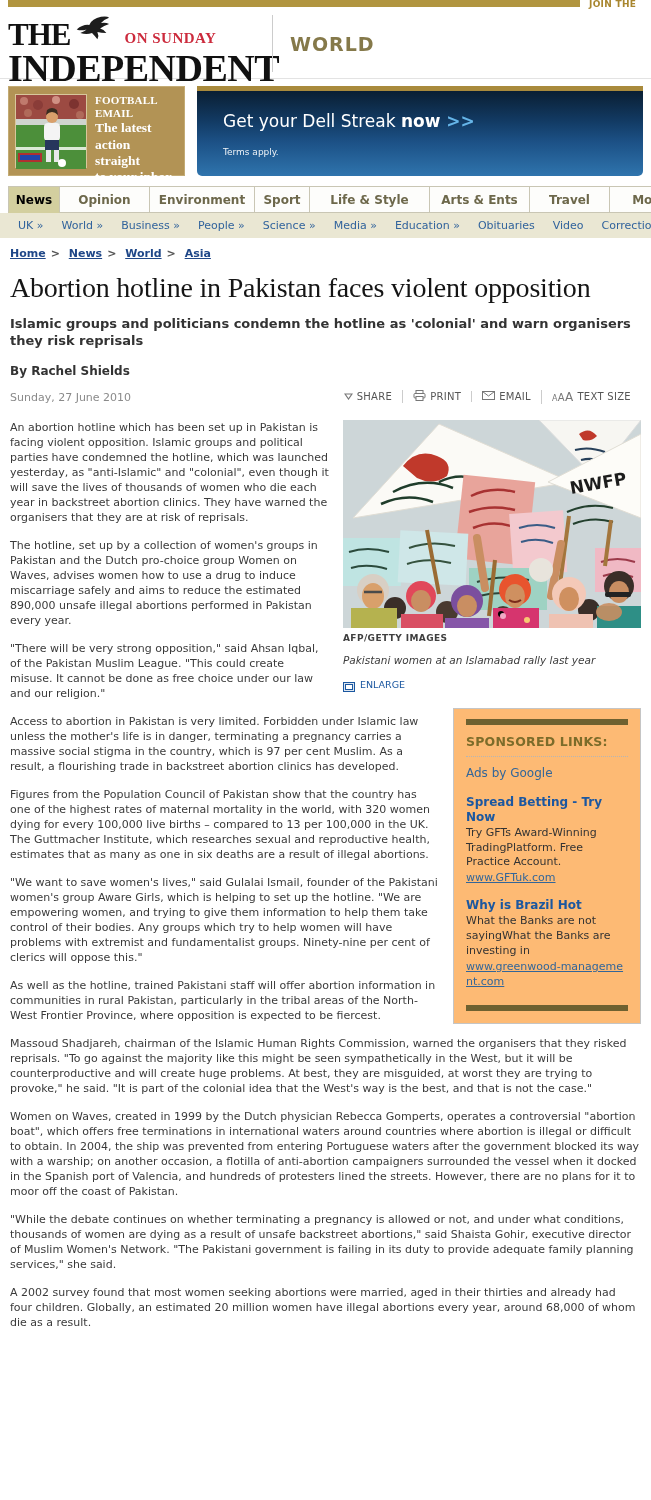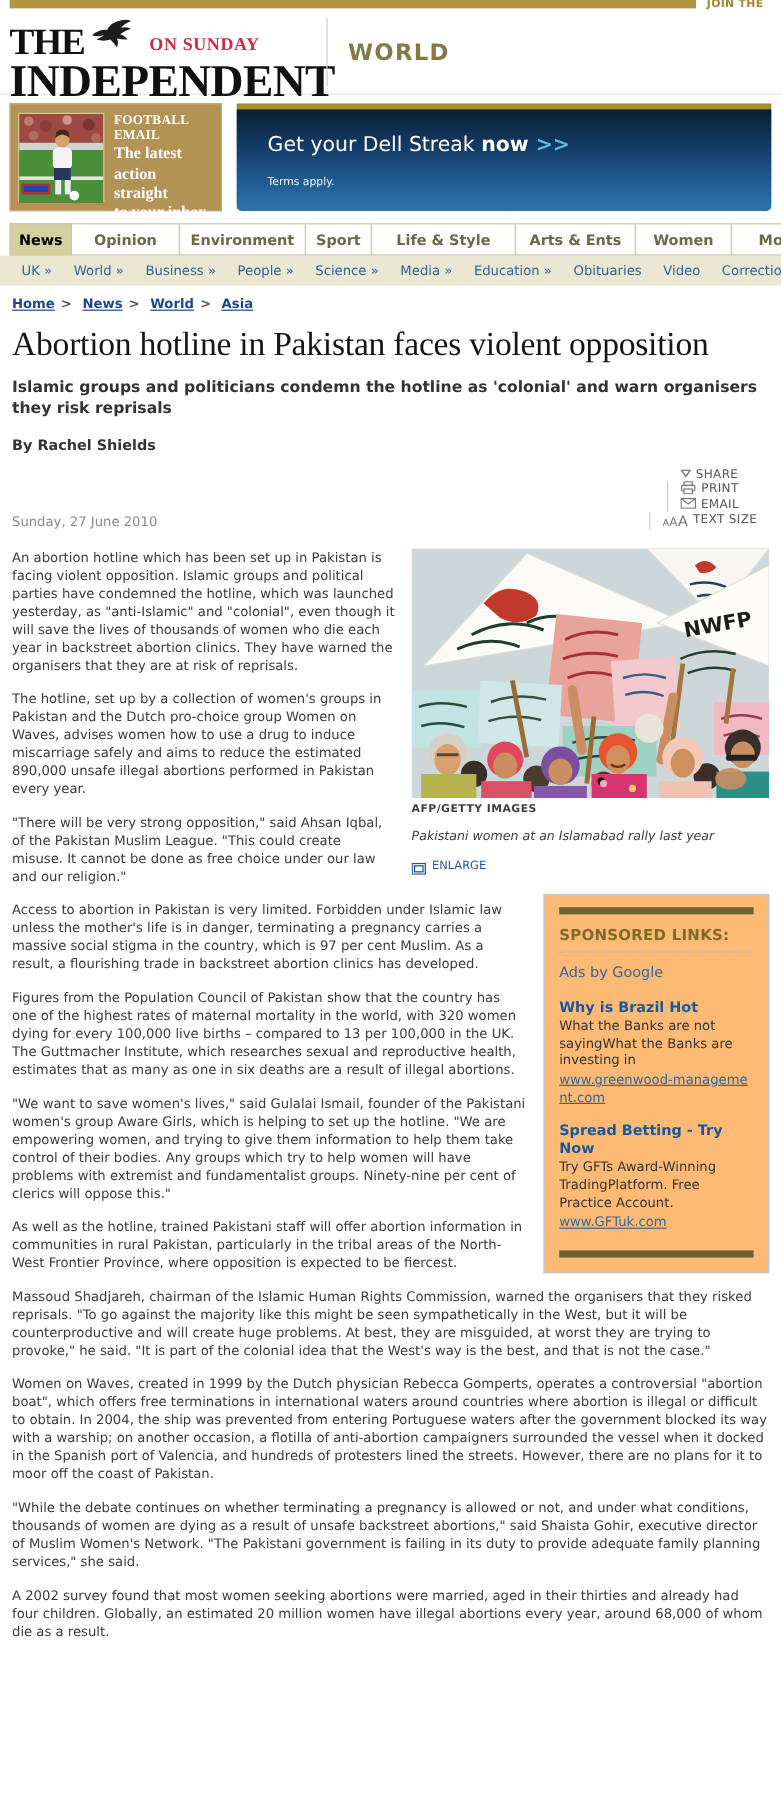--- a/index.html
+++ b/index.html
@@ -57,21 +57,21 @@
   .breadcrumb a { color:#1f4788; text-decoration:underline; margin:0 3px; }
   .breadcrumb a:first-child { margin-left:0; }
   .crumb-sep { color:#555; margin:0 2px; }
 
   
   .headline { font-family:"Liberation Serif", serif; font-weight:normal; font-size:28px; color:#151515; margin:8px 10px 12px; letter-spacing:-.2px; }
   .standfirst { font-size:13px; font-weight:bold; color:#333; margin:0 12px 0 10px; line-height:1.3; }
   .byline { font-size:12px; font-weight:bold; color:#333; margin:14px 10px 0; }
   .dateline { display:flex; justify-content:space-between; align-items:flex-end; margin:12px 10px 0; }
   .date { color:#8a8a8a; font-size:11px; }
-  .toolbar { display:flex; align-items:center;flex-direction:column; }
+  .toolbar { display:flex; align-items:center; }
   .tool { display:flex; align-items:center; gap:4px; color:#555; font-size:10px; letter-spacing:.3px; padding:0 10px; cursor:pointer; }
   .tool + .tool { border-left:1px solid #ccc; }
   .aaa { color:#777; }
   .aaa .a1{ font-size:8px; } .aaa .a2{ font-size:10px; } .aaa .a3{ font-size:12px; }
 
   
   .article { margin:16px 10px 0; font-size:11px; line-height:15px; color:#3a3a3a; }
   .article p { margin:0 0 13px; }
 
   figure.photo { float:right; width:298px; margin:2px 0 8px 14px; }
@@ -159,21 +159,21 @@
     </div>
   </div>
 
   <nav class="nav-tabs">
     <div class="tab active" style="width:52px">News</div>
     <div class="tab" style="width:90px">Opinion</div>
     <div class="tab" style="width:105px">Environment</div>
     <div class="tab" style="width:55px">Sport</div>
     <div class="tab" style="width:120px">Life &amp; Style</div>
     <div class="tab" style="width:100px">Arts &amp; Ents</div>
-    <div class="tab" style="width:80px">Women</div>
+    <div class="tab" style="width:80px">Travel</div>
     <div class="tab" style="width:90px">Money</div>
   </nav>
 
   <div class="subnav">
     <a href="#">UK »</a>
     <a href="#">World »</a>
     <a href="#">Business »</a>
     <a href="#">People »</a>
     <a href="#">Science »</a>
     <a href="#">Media »</a>
@@ -315,28 +315,28 @@
     </figure>
 
     <p>An abortion hotline which has been set up in Pakistan is facing violent opposition. Islamic groups and political parties have condemned the hotline, which was launched yesterday, as "anti-Islamic" and "colonial", even though it will save the lives of thousands of women who die each year in backstreet abortion clinics. They have warned the organisers that they are at risk of reprisals.</p>
     <p>The hotline, set up by a collection of women's groups in Pakistan and the Dutch pro-choice group Women on Waves, advises women how to use a drug to induce miscarriage safely and aims to reduce the estimated 890,000 unsafe illegal abortions performed in Pakistan every year.</p>
 
     <aside class="sponsored">
       <div class="sp-bar"></div>
       <div class="sp-title">SPONSORED LINKS:</div>
       <div class="adsby">Ads by Google</div>
       <div class="sp-ad">
+        <a href="#" class="ad-title">Spread Betting - Try Now</a>
+        <div class="ad-body">Try GFTs Award-Winning TradingPlatform. Free Practice Account.</div>
+        <a href="#" class="ad-url">www.GFTuk.com</a>
+      </div>
+      <div class="sp-ad">
         <a href="#" class="ad-title">Why is Brazil Hot</a>
         <div class="ad-body">What the Banks are not sayingWhat the Banks are investing in</div>
         <a href="#" class="ad-url">www.greenwood-management.com</a>
-      </div>
-      <div class="sp-ad">
-        <a href="#" class="ad-title">Spread Betting - Try Now</a>
-        <div class="ad-body">Try GFTs Award-Winning TradingPlatform. Free Practice Account.</div>
-        <a href="#" class="ad-url">www.GFTuk.com</a>
       </div>
       <div class="sp-bar sp-bottom"></div>
     </aside>
 
     <p>"There will be very strong opposition," said Ahsan Iqbal, of the Pakistan Muslim League. "This could create misuse. It cannot be done as free choice under our law and our religion."</p>
     <p>Access to abortion in Pakistan is very limited. Forbidden under Islamic law unless the mother's life is in danger, terminating a pregnancy carries a massive social stigma in the country, which is 97 per cent Muslim. As a result, a flourishing trade in backstreet abortion clinics has developed.</p>
     <p>Figures from the Population Council of Pakistan show that the country has one of the highest rates of maternal mortality in the world, with 320 women dying for every 100,000 live births – compared to 13 per 100,000 in the UK. The Guttmacher Institute, which researches sexual and reproductive health, estimates that as many as one in six deaths are a result of illegal abortions.</p>
     <p>"We want to save women's lives," said Gulalai Ismail, founder of the Pakistani women's group Aware Girls, which is helping to set up the hotline. "We are empowering women, and trying to give them information to help them take control of their bodies. Any groups which try to help women will have problems with extremist and fundamentalist groups. Ninety-nine per cent of clerics will oppose this."</p>
     <p>As well as the hotline, trained Pakistani staff will offer abortion information in communities in rural Pakistan, particularly in the tribal areas of the North-West Frontier Province, where opposition is expected to be fiercest.</p>
     <p>Massoud Shadjareh, chairman of the Islamic Human Rights Commission, warned the organisers that they risked reprisals. "To go against the majority like this might be seen sympathetically in the West, but it will be counterproductive and will create huge problems. At best, they are misguided, at worst they are trying to provoke," he said. "It is part of the colonial idea that the West's way is the best, and that is not the case."</p>

